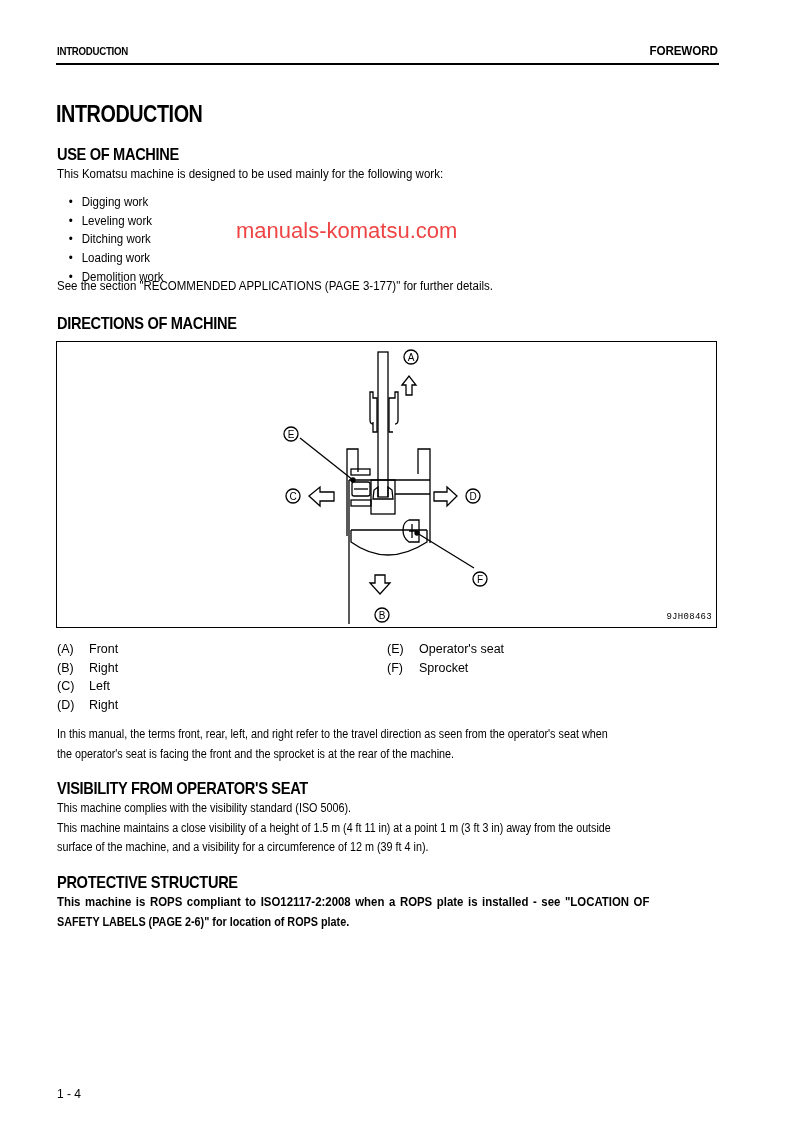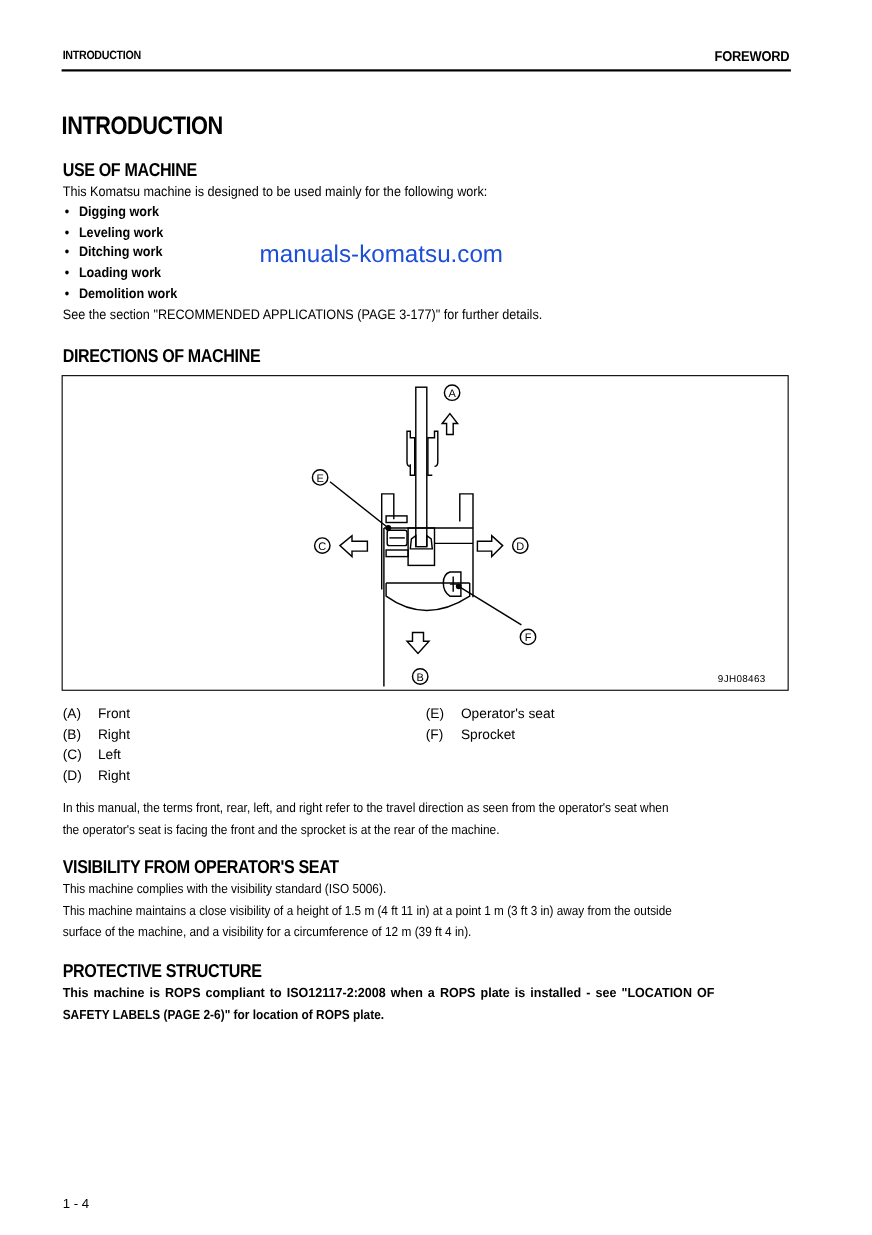--- a/index.html
+++ b/index.html
@@ -28,39 +28,39 @@
   .h2 {
     position: absolute; left: 57px;
     font-size: 17px; font-weight: bold; letter-spacing: -0.4px;
     transform: scaleX(0.86); transform-origin: left top; white-space: nowrap;
   }
   .txt {
     position: absolute; left: 57px;
     font-size: 12.5px; line-height: 18.7px; white-space: nowrap;
     transform: scaleX(0.92); transform-origin: left top;
   }
-  .bullets { position: absolute; left: 57px; top: 183px; margin: 0; padding: 0; list-style: none; font-weight: bold; }
+  .bullets { position: absolute; left: 57px; top: 183px; margin: 10px; padding: 0; list-style: none; }
   .bullets li {
     font-size: 12.5px; line-height: 18.7px; white-space: nowrap;
     transform: scaleX(0.92); transform-origin: left top;
   }
   .bullets li .dot { display: inline-block; width: 14px; padding-left: 2px; }
   .watermark {
     position: absolute; left: 236px; top: 218px;
-    font-size: 22px; color: #1d4ed8; white-space: nowrap;
+    font-size: 22px; color: #ef4444; white-space: nowrap;
   }
   .figure-box {
     position: absolute; left: 56px; top: 341px; width: 661px; height: 287px;
     border: 1.5px solid #000; box-sizing: border-box;
   }
   .figure-box svg { position: absolute; left: 0; top: 0; }
   .fig-code {
-    position: absolute; right: 20px; bottom: 5px;
+    position: absolute; right: 4px; bottom: 5px;
     font-size: 9px; letter-spacing: 0.3px;
-    font-family: Liberation Sans, sans-serif;
+    font-family: Liberation Mono, monospace;
   }
   .legend { position: absolute; top: 640px; }
   .legend .row {
     height: 18.7px; font-size: 12.5px; line-height: 18.7px; white-space: nowrap;
     display: flex;
   }
   .legend .key { width: 32px; }
   .legend-left { left: 57px; }
   .legend-right { left: 387px; }
   .para {

